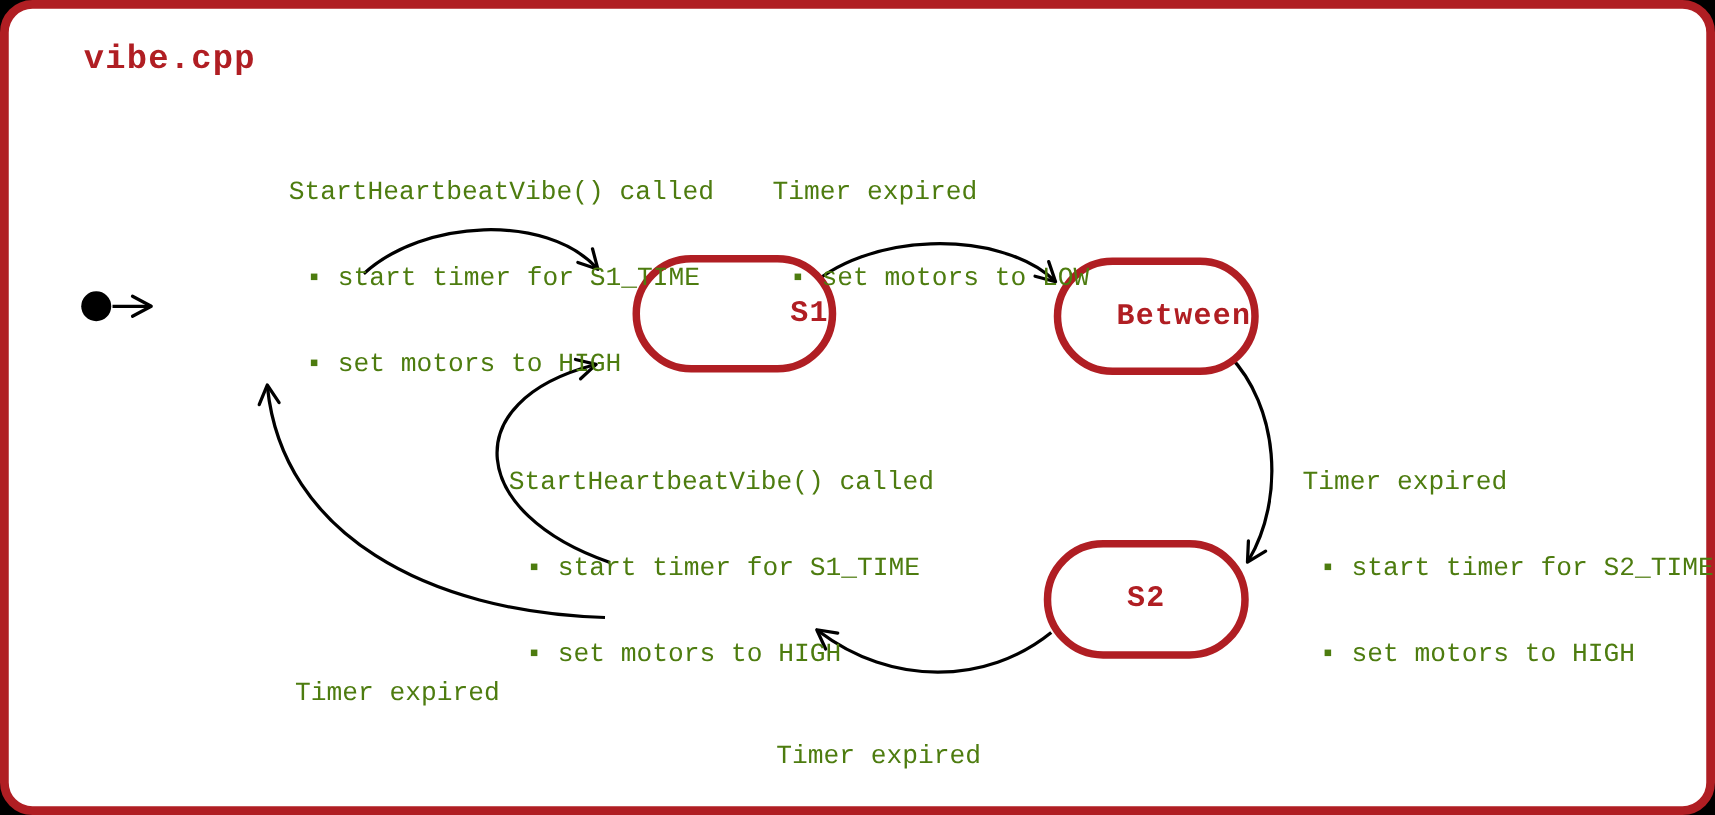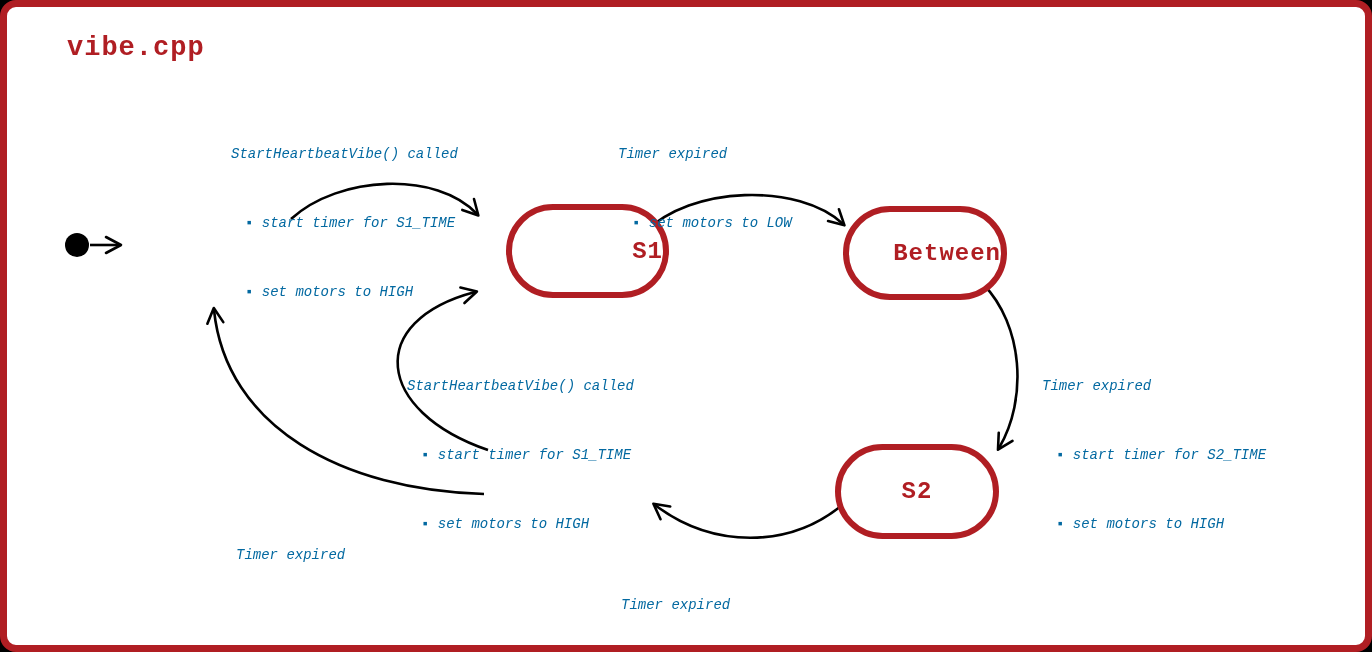--- a/index.html
+++ b/index.html
@@ -6,47 +6,46 @@
   body{
     width:1372px;height:652px;
     background:#000;
     font-family:"Liberation Mono","DejaVu Sans Mono",monospace;
     position:relative;overflow:hidden;
   }
   .frame{
     position:absolute;left:0;top:0;right:0;bottom:0;
     background:#ffffff;
     border:7px solid #b01e23;
-    border-radius:16px;
+    border-radius:26px;
     box-sizing:border-box;
   }
   .title{
     position:absolute;left:60px;top:26px;
     font-size:27px;font-weight:bold;color:#b01e23;
     letter-spacing:1px;
   }
   svg.edges{position:absolute;left:0;top:0;}
   .state{
     position:absolute;
     border:6px solid #b01e23;border-radius:48px;
     background:#fff;box-sizing:border-box;
     display:flex;align-items:center;justify-content:center;
     font-size:24px;font-weight:bold;color:#b01e23;
     letter-spacing:1px;
   }
   .state-waiting{left:120px;top:192px;width:160px;height:98px;}
   .state-s1{left:499px;top:197px;width:163px;height:94px;justify-content:flex-end;}
   .state-between{left:836px;top:199px;width:164px;height:94px;justify-content:flex-end;}
   .state-after{left:477px;top:426px;width:161px;height:95px;}
-  .state-s2{left:828px;top:425px;width:164px;height:95px;margin-top:12px;}
+  .state-s2{left:828px;top:425px;width:164px;height:95px;}
   .edge-label{
     position:absolute;
-    font-size:14px;line-height:23px;color:#0369a1;
+    font-size:21px;line-height:23px;color:#4d7c0f;
     white-space:pre;
-    font-style:italic;
   }
   .edge-label .action{margin-left:14px;}
   .edge-label .action::before{content:"▪ ";}
   .lbl-waiting-s1{left:224px;top:90px;}
   .lbl-s1-between{left:611px;top:90px;}
   .lbl-after-s1{left:400px;top:322px;}
   .lbl-between-s2{left:1035px;top:322px;}
   .lbl-s2-after{left:614px;top:541px;}
   .lbl-after-waiting{left:229px;top:491px;}
 </style>

